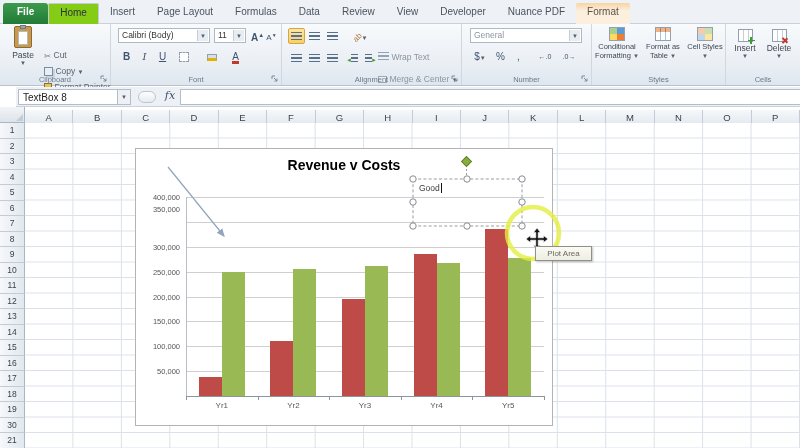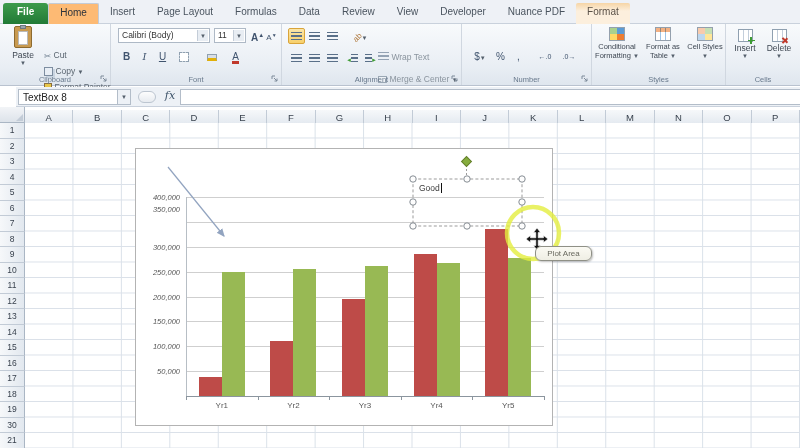--- a/index.html
+++ b/index.html
@@ -3,21 +3,21 @@
 <meta charset="utf-8">
 <style>
   * { margin:0; padding:0; box-sizing:border-box; }
   html,body { width:800px; height:448px; overflow:hidden; }
   body { font-family:"Liberation Sans", sans-serif; position:relative; background:#fff; color:#444; }
 
   
   .tabs-row { position:absolute; left:0; top:0; width:800px; height:24px; background:#eef1f6; border-bottom:1px solid #c9d1dc; }
   .tab { float:left; height:21px; margin-top:3px; padding:3px 11px 0 11px; font-size:10px; color:#4a545f; cursor:default; }
   .tab.file { background:linear-gradient(#3d9b4c,#217a36); color:#fff; border-radius:3px 3px 0 0; margin-left:3px; padding:3px 14px 0 14px; font-weight:bold; }
-  .tab.active { background:#fdba74; border:1px solid #c3cbd6; border-bottom:none; border-radius:2px 2px 0 0; color:#2b323b; }
+  .tab.active { background:#84cc16; border:1px solid #c3cbd6; border-bottom:none; border-radius:2px 2px 0 0; color:#2b323b; }
   .tab.contextual { background:linear-gradient(#f6d5a6,#fcefdd 38%,#fcefdd); border-radius:2px 2px 0 0; color:#5a5147; }
 
   
   .ribbon { position:absolute; left:0; top:24px; width:800px; height:62px; background:linear-gradient(#f8fafc,#e9eef4 70%,#dfe6ee); border-bottom:1px solid #b9c2cf; }
   .rgroup { position:absolute; top:0; height:61px; border-right:1px solid #d0d7e0; }
   .glabel { position:absolute; bottom:1px; left:0; right:0; text-align:center; font-size:7.5px; color:#68798c; }
   .launcher { position:absolute; right:2px; bottom:2px; width:8px; height:8px; }
   .launcher svg { display:block; }
   .bigbtn { position:absolute; text-align:center; font-size:8.5px; color:#3e4752; }
   .smallbtn { position:absolute; font-size:8.5px; color:#5a6570; white-space:nowrap;margin-top:20px; }
@@ -62,32 +62,32 @@
   .rowheads { position:absolute; left:0; top:123px; width:25px; height:325px; overflow:hidden; }
   .row-h { width:25px; height:15.5px; background:linear-gradient(to right,#f6f8fa,#e2e8ef); border-right:1px solid #aab6c4; border-bottom:1px solid #c2cbd6; font-size:8.5px; color:#39424e; text-align:center; line-height:15.5px; }
   .cells { position:absolute; left:25px; top:123px; width:775px; height:325px; background-color:#fff;
            background-image:linear-gradient(to right,#dae1e9 1px,transparent 1px),linear-gradient(to bottom,#dae1e9 1px,transparent 1px);
            background-size:48.44px 15.5px; background-position:-1px -1px; }
 
   
   .chart { position:absolute; left:135px; top:148px; width:418px; height:278px; background:#fff; border:1px solid #b3b3b3; }
   .c-title { position:absolute; left:0; top:8px; width:100%; text-align:center; font-size:14px; font-weight:bold; color:#000; }
   .gline { position:absolute; left:50px; width:358px; height:1px; background:#cfcfcf; }
-  .ylab { position:absolute; left:0; width:44px; text-align:right; font-size:7.5px; color:#565656;font-style:italic; }
+  .ylab { position:absolute; left:0; width:44px; text-align:right; font-size:7.5px; color:#565656; }
   .xaxis { position:absolute; left:50px; top:247px; width:359px; height:1px; background:#8b959e; }
   .yaxis { position:absolute; left:50px; top:48px; width:1px; height:199px; background:#b7bec5; }
   .xtick { position:absolute; top:248px; width:1px; height:3px; background:#8b959e; }
   .bar { position:absolute; }
   .xlab { position:absolute; top:252px; width:72px; text-align:center; font-size:8px; color:#565656; }
 
   
   .overlay { position:absolute; left:0; top:0; width:800px; height:448px; pointer-events:none; }
   .goodtext { position:absolute; left:419px; top:183px; font-size:8.5px; color:#3c3c3c; }
   .caretbar { display:inline-block; width:1px; height:10px; background:#111; vertical-align:-2px; margin-left:1px; }
-  .tooltip { position:absolute; left:535px; top:246px; width:57px; height:15px; background:linear-gradient(#fbfaf3,#efeee4); border:1px solid #8f9086; border-radius:6px; box-shadow:1px 1px 2px rgba(0,0,0,.25); font-size:8px; color:#69695f; text-align:center; line-height:14px; }
+  .tooltip { position:absolute; left:535px; top:246px; width:57px; height:15px; background:linear-gradient(#fbfaf3,#efeee4); border:1px solid #8f9086; border-radius:0; box-shadow:1px 1px 2px rgba(0,0,0,.25); font-size:8px; color:#69695f; text-align:center; line-height:14px; }
 </style>
 </head>
 <body>
 
 <div class="tabs-row" id="tabstrip">
     <div class="tab file">File</div>
     <div class="tab active">Home</div>
     <div class="tab">Insert</div>
     <div class="tab">Page Layout</div>
     <div class="tab">Formulas</div>
@@ -173,20 +173,23 @@
     </div>
     <div class="glabel">Alignment</div>
     <div class="launcher">
         <svg width="8" height="8">
           <path d="M1 1h3M1 1v3M3 3l3 3M6 3.5V6H3.5" stroke="#7d8a99" stroke-width="1" fill="none"></path>
         </svg>
       </div>
   </div>
 
   <div class="rgroup" style="left:462px;width:130px;">
+    <div class="combo" style="left:8px;top:4px;width:112px;height:15px;color:#8a949e;">
+      <span>General</span><span class="arr">▼</span>
+    </div>
     <div class="mini" style="left:8px;top:24px;width:20px;"><span>$</span><span class="caretdn">▼</span></div>
     <div class="mini" style="left:30px;top:24px;"><span>%</span></div>
     <div class="mini" style="left:48px;top:24px;"><span>,</span></div>
     <div class="mini" style="left:72px;top:24px;width:22px;font-size:7px;">←.0</div>
     <div class="mini" style="left:96px;top:24px;width:22px;font-size:7px;">.0→</div>
     <div class="glabel">Number</div>
     <div class="launcher">
         <svg width="8" height="8">
           <path d="M1 1h3M1 1v3M3 3l3 3M6 3.5V6H3.5" stroke="#7d8a99" stroke-width="1" fill="none"></path>
         </svg>
@@ -262,20 +265,21 @@
     <div class="row-h">16</div>
     <div class="row-h">17</div>
     <div class="row-h">18</div>
     <div class="row-h">19</div>
     <div class="row-h">30</div>
     <div class="row-h">21</div>
   </div>
 <div class="cells"></div>
 
 <div class="chart">
+  <div class="c-title">Revenue v Costs</div>
   <div id="glines">
       <div class="gline" style="top: 48px;"></div>
       <div class="gline" style="top: 72.875px;"></div>
       <div class="gline" style="top: 97.75px;"></div>
       <div class="gline" style="top: 122.625px;"></div>
       <div class="gline" style="top: 147.5px;"></div>
       <div class="gline" style="top: 172.375px;"></div>
       <div class="gline" style="top: 197.25px;"></div>
       <div class="gline" style="top: 222.125px;"></div>
     </div>

